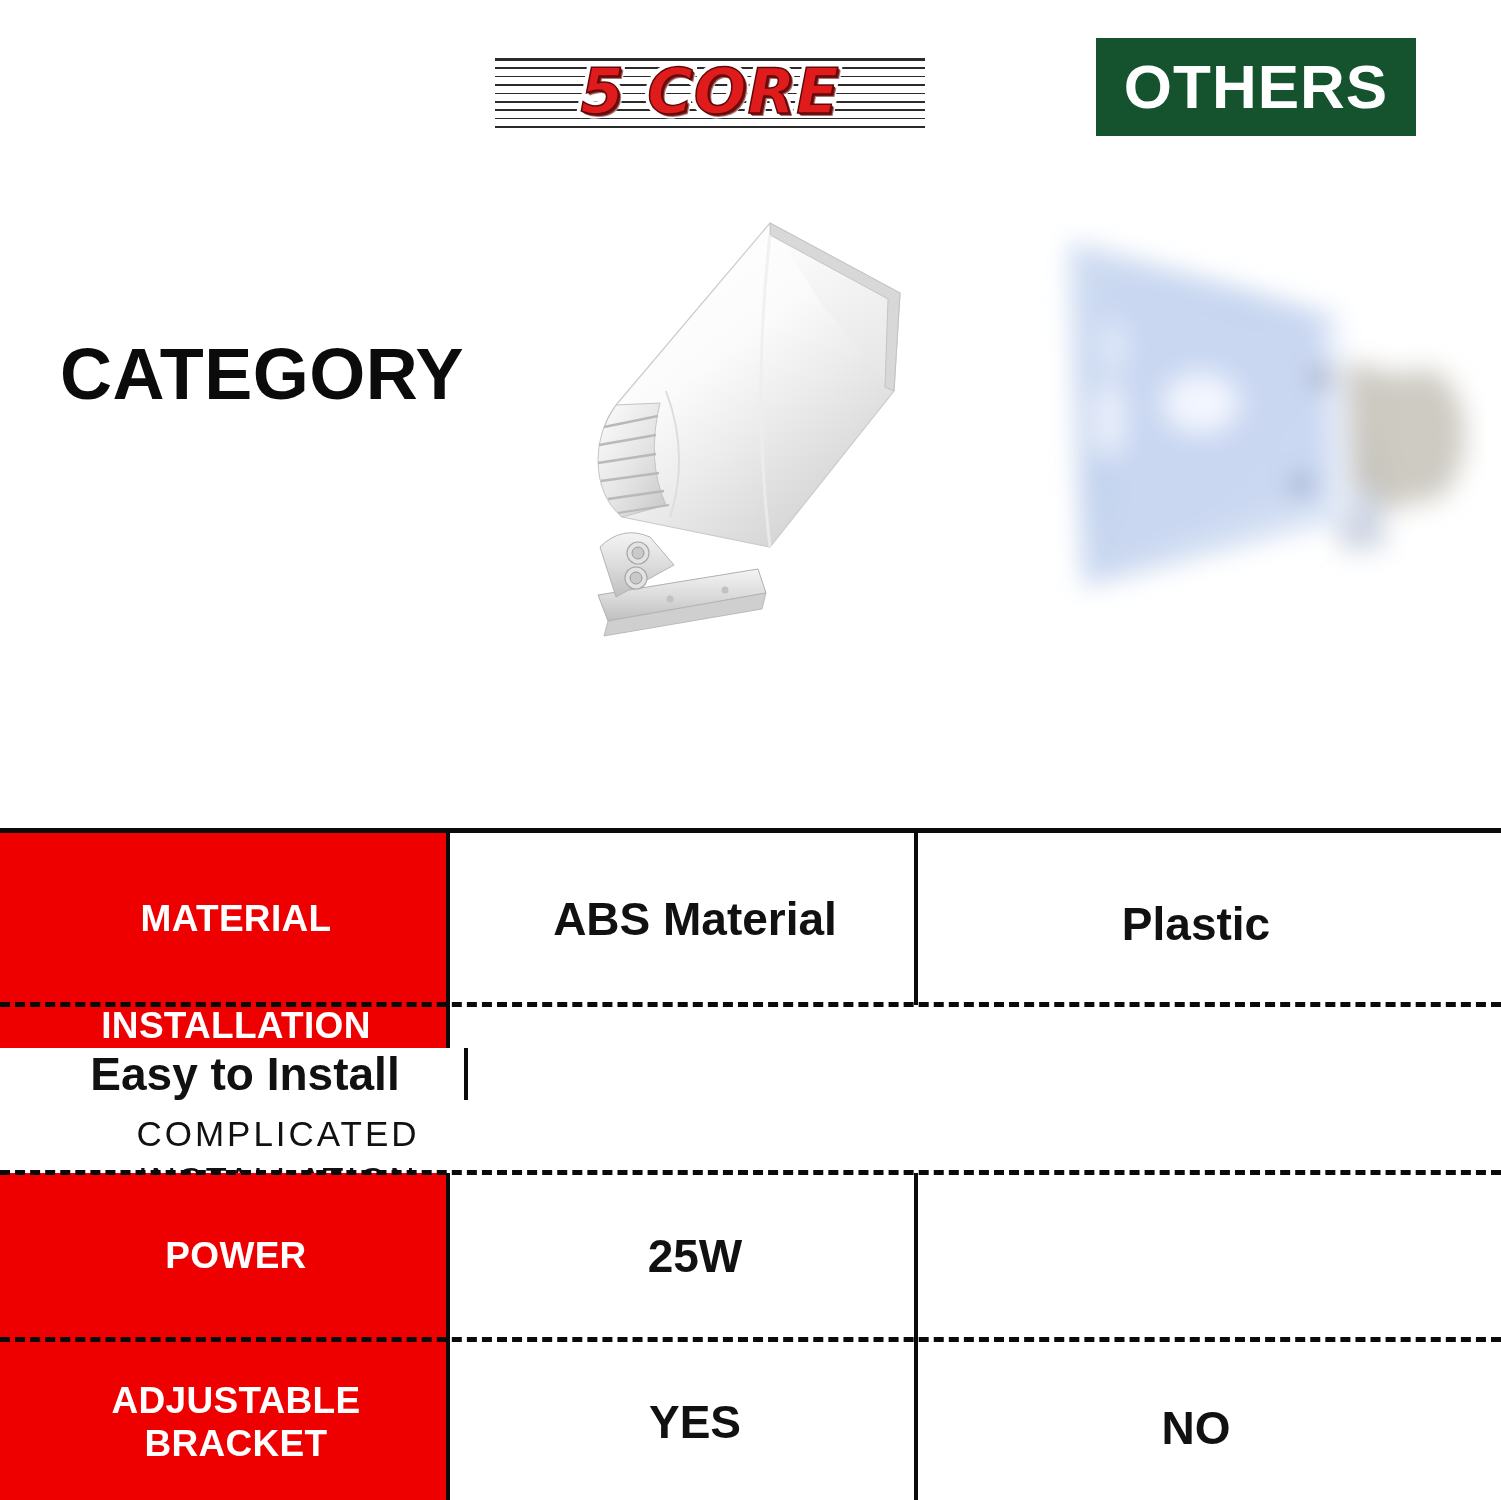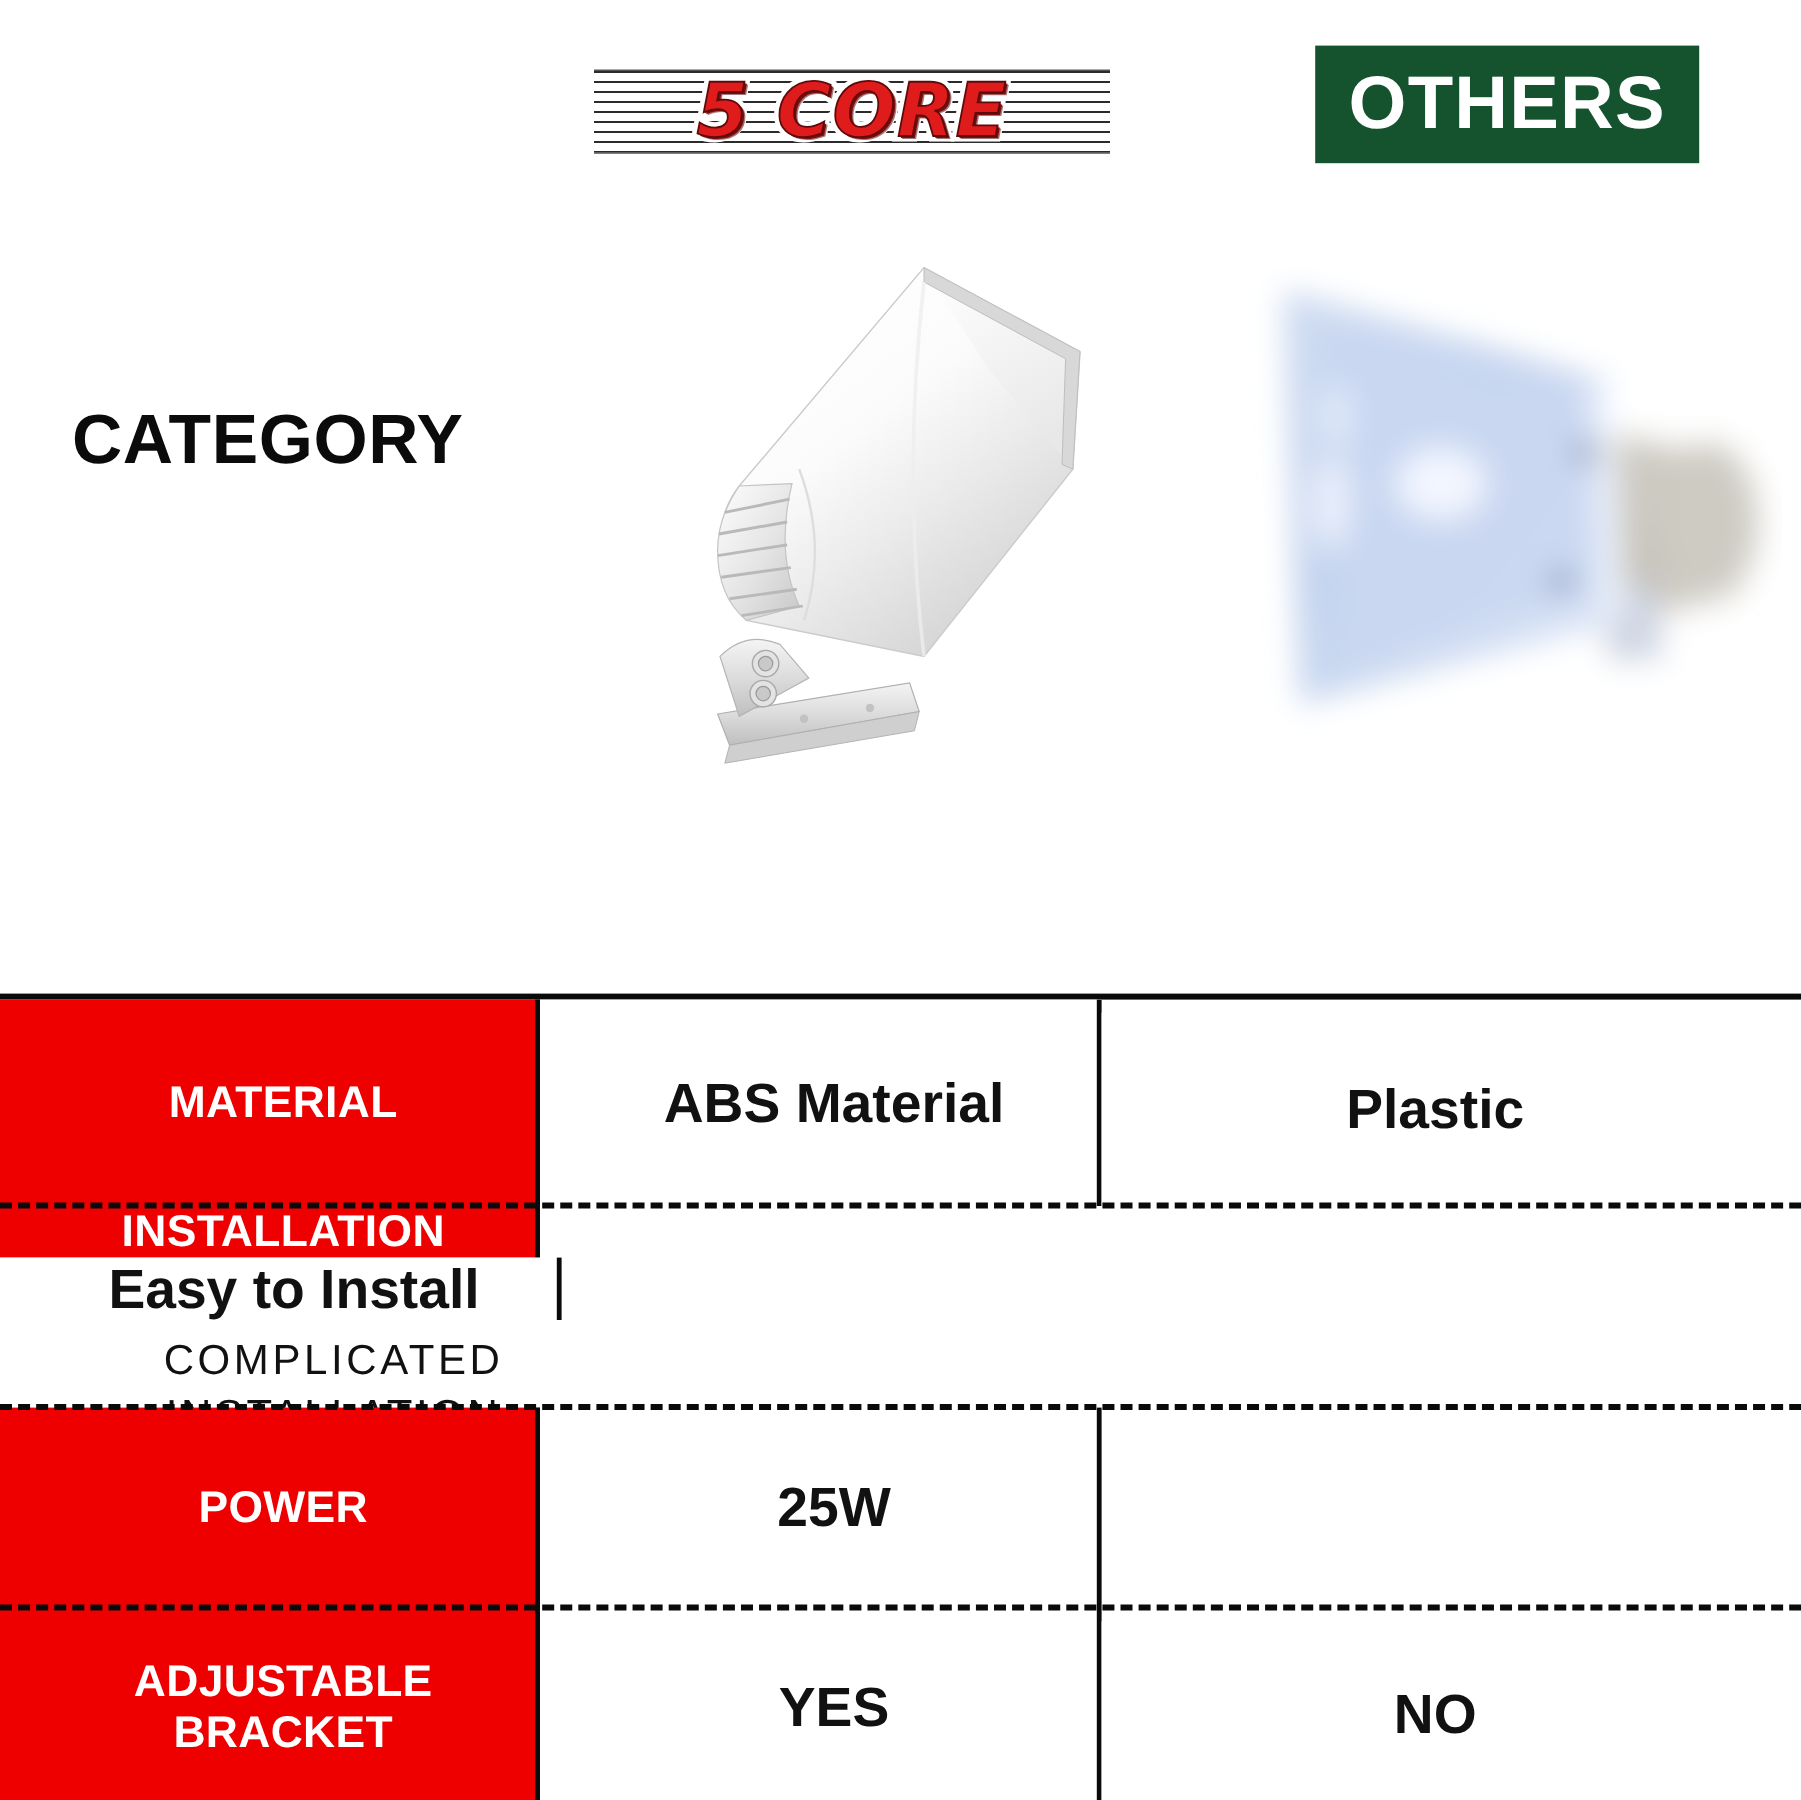--- a/index.html
+++ b/index.html
@@ -111,21 +111,21 @@
     letter-spacing: 1px;
     line-height: 1;
     font-family: "Liberation Sans", sans-serif;
   }
 
   
   .category-label {
     position: absolute;
     left: 60px;
     top: 338px;
-    font-size: 58px;
+    font-size: 72px;
     font-weight: bold;
     letter-spacing: 0.5px;
     color: #0b0b0b;
     line-height: 1;
     font-family: "Liberation Sans", sans-serif;
   }
 
   
   .product-a {
     position: absolute;

